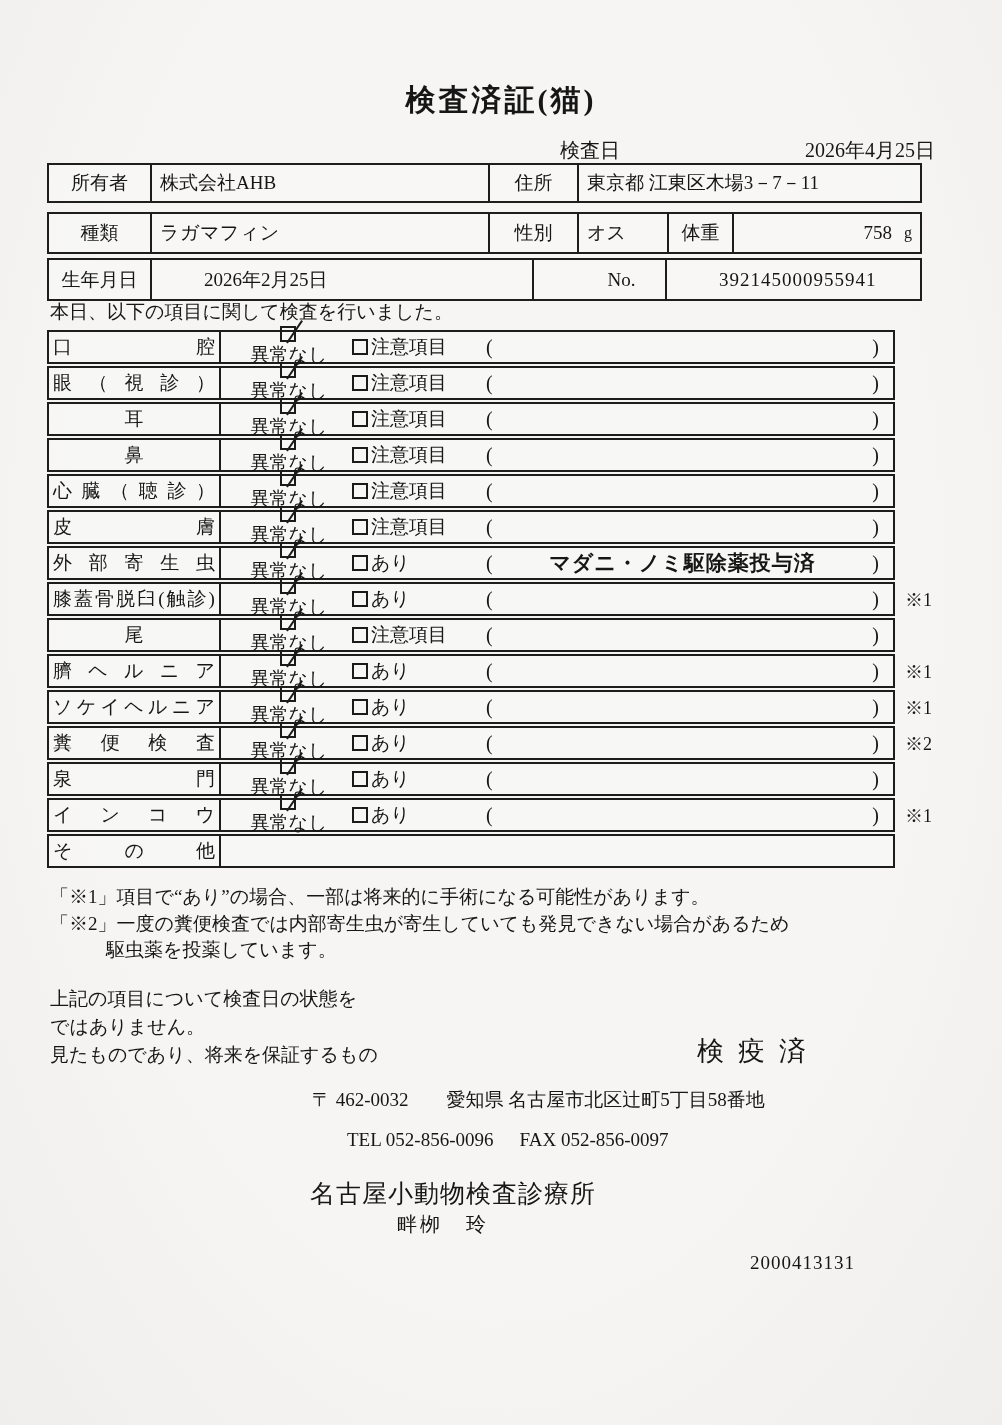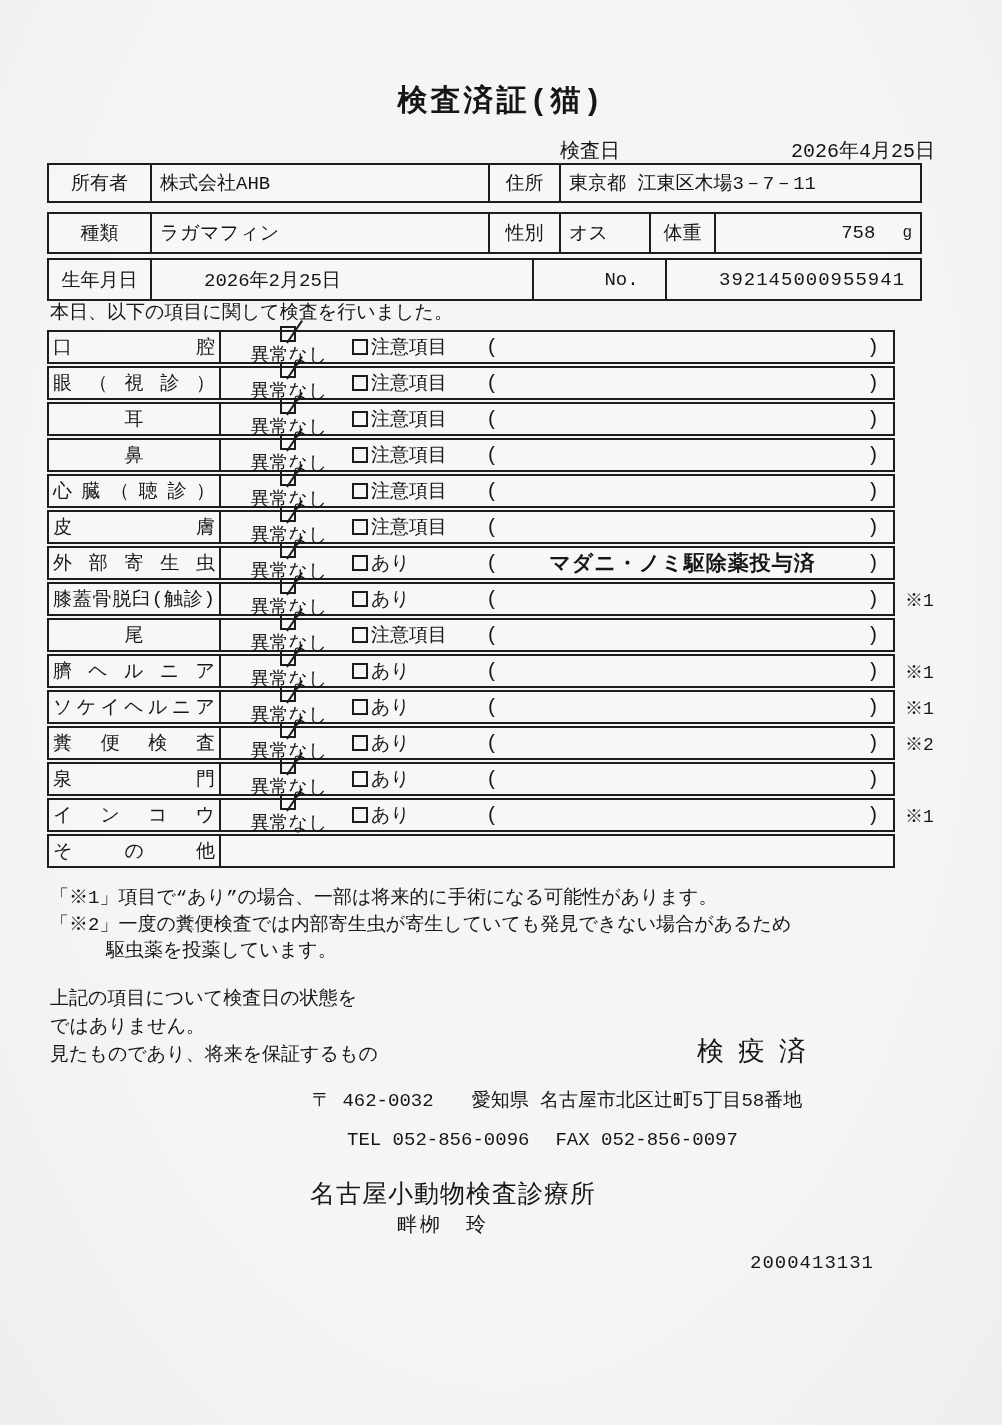--- a/index.html
+++ b/index.html
@@ -2,21 +2,21 @@
 <html lang="ja"><head>
 <meta charset="utf-8">
 <style>
   html,body { margin:0; padding:0; background:#888; }
   .page {
     position:relative;
     width:1002px; height:1425px;
     margin:0 auto;
     background:
       radial-gradient(ellipse at 50% 40%, #f6f5f3 60%, #efeeec 100%);
-    font-family:Liberation Mono, monospace;
+    font-family:Liberation Serif, serif;
     color:#161616;
     overflow:hidden;
   }
   .abs { position:absolute; }
 
   
   .title {
     top:80px; left:0; width:100%;
     text-align:center;
     font-size:30px; font-weight:bold; letter-spacing:3px;
@@ -40,25 +40,25 @@
     font-size:19px;
     padding:0 8px;
     overflow:hidden; white-space:nowrap;
   }
   .tblrow .cell:last-child { border-right:none; }
   .cell.hd { justify-content:center; padding:0 2px; }
   .t1 { top:163px; left:47px; width:875px; height:40px; }
   .t2a { top:212px; left:47px; width:875px; height:42px; }
   .t2b { top:258px; left:47px; width:875px; height:43px;gap:44px; }
   .w-103{width:103px;flex:none;} .w-338{width:338px;flex:none;}
-  .w-87{width:71px;flex:none;} .w-90{width:90px;flex:none;}
+  .w-87{width:89px;flex:none;} .w-90{width:90px;flex:none;}
   .w-65{width:65px;flex:none;} .w-89{width:89px;flex:none;}
   .grow{flex:1;}
   .breed { font-size:17px; letter-spacing:0.5px; }
-  .weight-cell { justify-content:flex-end; gap:27px; }
+  .weight-cell { justify-content:flex-end; gap:12px; }
   .weight-unit { font-size:16px; }
   .no-value { font-size:21px; letter-spacing:1px; }
   .latin { font-size:18px; }
 
   .intro { top:299px; left:50px; font-size:19px; }
 
   
   .checklist { top:330px; left:47px; width:848px; }
   .row {
     position:relative;

